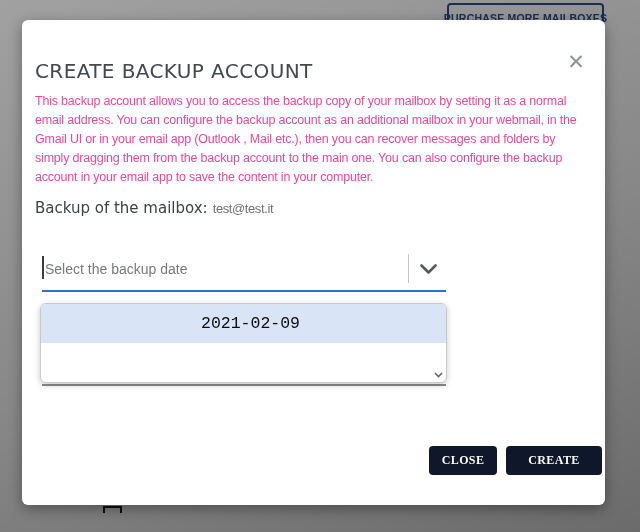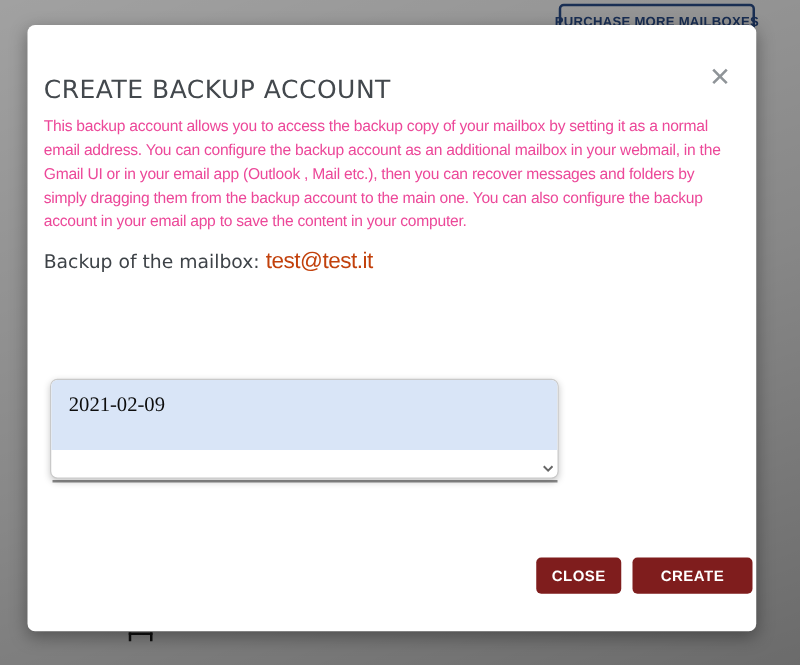--- a/index.html
+++ b/index.html
@@ -49,21 +49,21 @@
     position:absolute;left:13px;top:72px;width:552px;
     font-family:Liberation Sans, sans-serif;
     font-size:12.5px;line-height:19px;letter-spacing:-.2px;color:#ec4899;
   }
   .mailbox-line{
     position:absolute;left:13px;top:178px;white-space:nowrap;
   }
   .mailbox-label{font-size:15px;color:#3d4247;text-align:center;}
   .mailbox-value{
     font-family:"Liberation Sans",sans-serif;
-    font-size:18px;color:#c2410c;letter-spacing:-.4px;margin-left:5px;
+    font-size:13px;color:#737373;letter-spacing:-.4px;margin-left:5px;
   }
 
   
   .select-field{
     position:absolute;left:20px;top:231px;width:404px;height:39px;
     border-bottom:2px solid #2f6fc4;background:#fff;
   }
   .text-caret{position:absolute;left:0px;top:5px;width:1.5px;height:23px;background:#3c3c3c;}
   .select-placeholder{
     position:absolute;left:3px;top:10px;
@@ -73,38 +73,38 @@
   .select-divider{position:absolute;right:37px;top:3px;width:1px;height:29px;background:#c4c4c4;}
   .select-chevron{position:absolute;right:9px;top:13px;width:17px;height:11px;}
 
   
   .dropdown{
     position:absolute;left:18px;top:283px;width:405px;height:78px;z-index:3;
     background:#ffffff;border:1px solid #c9c9c9;border-radius:6px;
     box-shadow:0 2px 6px rgba(0,0,0,.22);overflow:hidden;
   }
   .dropdown-option{
-    height:56px;line-height:39px;padding-left:14px;
-    font-family:Liberation Serif, serif;
-    font-size:16.5px;color:#0d0d0d;cursor:pointer;
+    height:39px;line-height:39px;padding-left:14px;
+    font-family:Liberation Mono, monospace;
+    font-size:16.5px;color:#0d0d0d;cursor:pointer;text-align:center;
   }
   .dropdown-option.highlighted{background:#d9e5f7;}
   .hidden-field-underline{
     position:absolute;left:20px;top:364px;width:404px;height:2px;background:#8d8d8d;
   }
   .hidden-chevron-tip{
     position:absolute;left:412px;top:352px;width:9px;height:6px;z-index:4;
   }
 
   
   .btn{
     position:absolute;top:426px;height:29px;border:none;border-radius:4px;
-    background:#7f1d1d;color:#ffffff;font-weight:bold;font-size:12px;
+    background:#0f172a;color:#ffffff;font-weight:bold;font-size:12px;
     letter-spacing:.4px;display:flex;align-items:center;justify-content:center;
-    font-family:Liberation Sans, sans-serif;cursor:pointer;
+    font-family:Liberation Serif, serif;cursor:pointer;
   }
   .btn-close{left:407px;width:68px;}
   .btn-create{left:484px;width:96px;}
 </style>
 </head>
 <body>
 
 <div class="stage">
 
   <div class="page-bg">
@@ -119,20 +119,28 @@
     <div class="modal-title">CREATE BACKUP ACCOUNT</div>
 
     <div class="close-x">✕</div>
 
     <div class="modal-desc">This backup account allows you to access the backup copy of your mailbox by setting it as a normal email address. You can configure the backup account as an additional mailbox in your webmail, in the Gmail UI or in your email app (Outlook , Mail etc.), then you can recover messages and folders by simply dragging them from the backup account to the main one. You can also configure the backup account in your email app to save the content in your computer.</div>
 
     <div class="mailbox-line">
       <span class="mailbox-label">Backup of the mailbox:</span><span class="mailbox-value">test@test.it</span>
     </div>
 
+    <div class="select-field">
+      <div class="text-caret"></div>
+      <div class="select-placeholder">Select the backup date</div>
+      <div class="select-divider"></div>
+      <svg class="select-chevron" viewBox="0 0 17 11">
+        <polyline points="1.5,1.5 8.5,8.5 15.5,1.5" fill="none" stroke="#55585c" stroke-width="2.6" stroke-linecap="round" stroke-linejoin="round"></polyline>
+      </svg>
+    </div>
 
     <div class="hidden-field-underline"></div>
     <svg class="hidden-chevron-tip" viewBox="0 0 9 6">
       <polyline points="1,1 4.5,4.5 8,1" fill="none" stroke="#666" stroke-width="1.6"></polyline>
     </svg>
 
     <div class="dropdown">
       <div class="dropdown-option highlighted">2021-02-09</div>
     </div>
 

